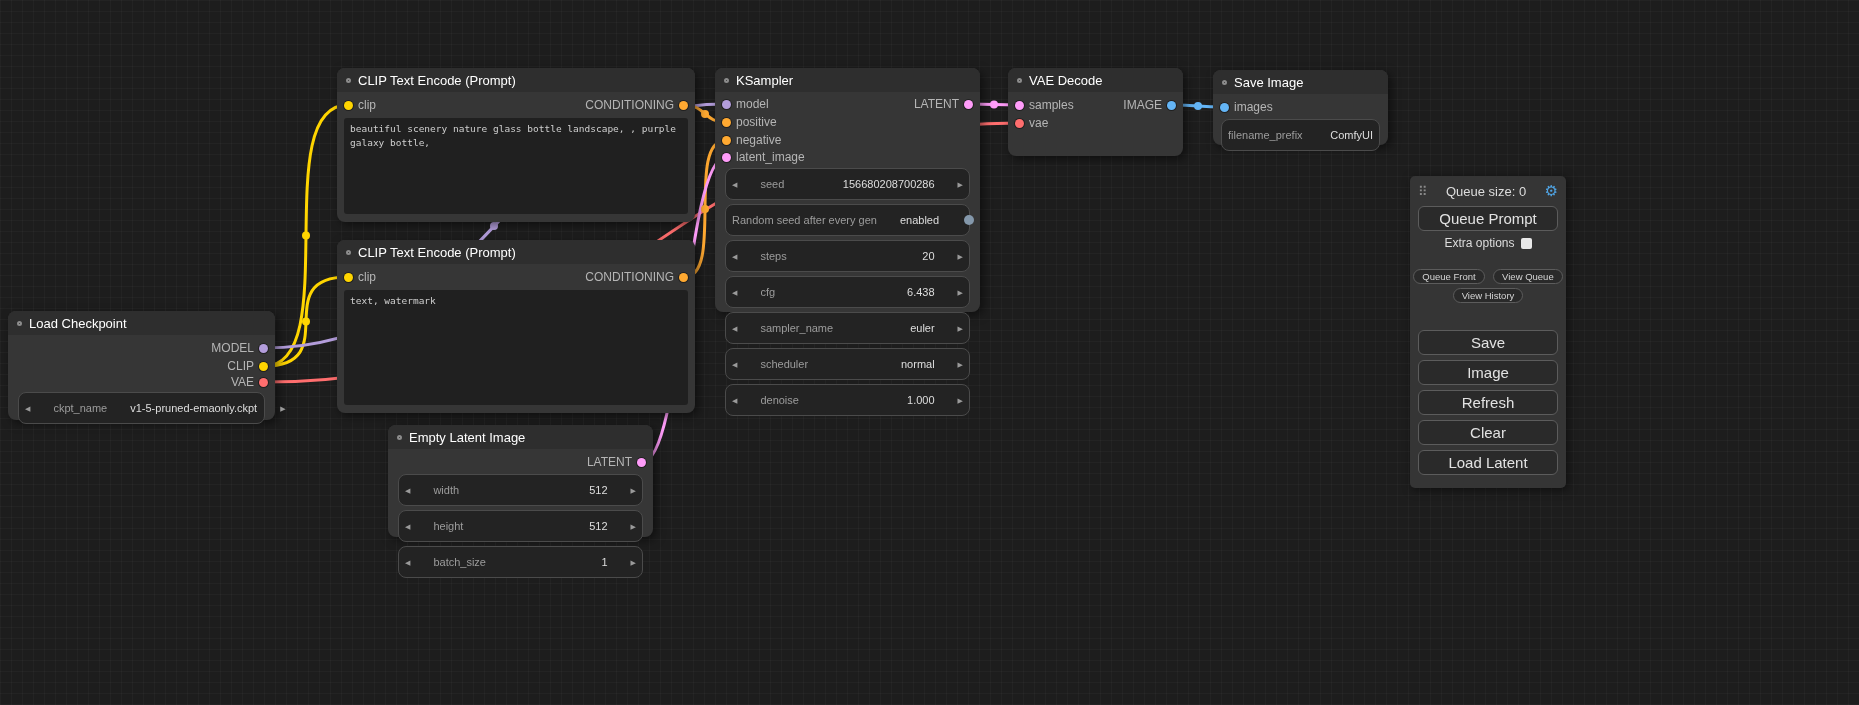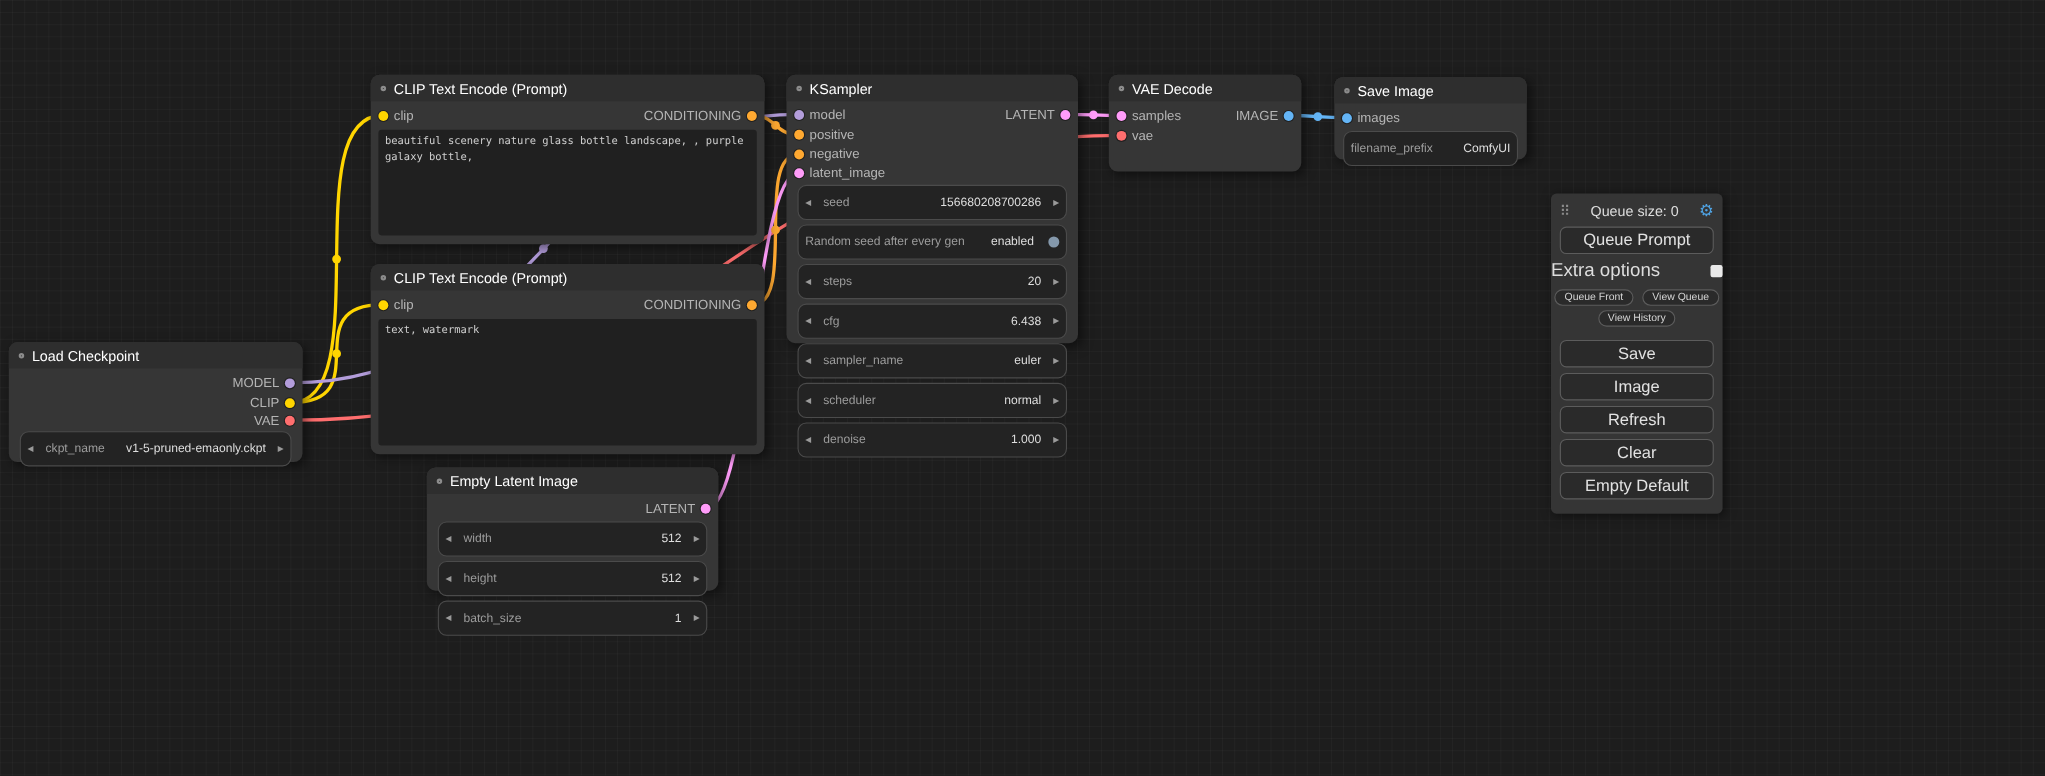--- a/index.html
+++ b/index.html
@@ -23,21 +23,21 @@
           padding:0 9px;color:#ffffff;font-size:13px;white-space:nowrap}
   .tdot{width:5px;height:5px;border-radius:50%;border:2px solid #8c8c8c;flex:none}
 
   .srow{position:absolute;height:16px;display:flex;align-items:center;gap:5px;
         font-size:12px;color:#b5b5b5;white-space:nowrap}
   .srow.in{left:7px}
   .srow.out{right:7px}
   .dot{width:9px;height:9px;border-radius:50%;box-shadow:0 0 0 1px rgba(0,0,0,.4);flex:none}
 
   .widget{height:32px;border-radius:8px;background:#232323;border:1px solid #4b4b4b;
-          display:flex;align-items:center;gap:11px;padding:0 6px;font-size:11px;
+          display:flex;align-items:center;gap:23px;padding:0 6px;font-size:11px;
           color:#9c9c9c;white-space:nowrap;cursor:pointer}
   .widget .wval{margin-left:auto;color:#dedede}
   .warr{font-size:7px;color:#9a9a9a;line-height:1;flex:none}
   .wabs{position:absolute}
   .wstack{position:absolute;display:flex;flex-direction:column;gap:4px}
   .wstack .widget{flex:none}
   .togglecircle{width:10px;height:10px;border-radius:50%;flex:none;margin-left:2px}
 
   .prompt{position:absolute;background:#202020;border:none;outline:none;border-radius:3px;
           color:#cfcfcf;font-family:"DejaVu Sans Mono",monospace;font-size:9.5px;
@@ -45,25 +45,25 @@
 
   .menu{position:absolute;z-index:2;background:#353535;border-radius:5px;
         box-shadow:2px 2px 10px rgba(0,0,0,.5);padding-bottom:8px}
   .mhead{display:flex;align-items:center;padding:6px 8px 2px;color:#ddd;font-size:13px;gap:7px}
   .mdrag{color:#8a8a8a;font-size:13px;cursor:grab}
   .msize{flex:1;text-align:center}
   .mgear{font-size:15px;cursor:pointer}
   .btn{display:block;background:#2a2a2a;border:1px solid #5c5c5c;border-radius:6px;
        color:#e2e2e2;font-family:inherit;cursor:pointer}
   .btn.big{width:140px;margin:4px auto 5px;font-size:15px;padding:3px 0}
-  .btn.gap{margin-top:11px}
+  .btn.gap{margin-top:26px}
   .btn.small{display:inline-block;font-size:9.5px;padding:1px 8px;border-radius:8px;
              margin:1px 2px;color:#d5d5d5}
-  .mextra{display:flex;align-items:center;justify-content:space-between;gap:6px;color:#ddd;
-          font-size:17px;margin:3px 0 4px}
+  .mextra{display:flex;align-items:center;justify-content:center;gap:6px;color:#ddd;
+          font-size:12px;margin:3px 0 16px}
   .chk{width:11px;height:11px;background:#e9e9e9;border-radius:2px;flex:none;cursor:pointer}
   .msmallrow{text-align:center}
 </style>
 </head>
 <body>
 
 <svg class="wires" width="1859" height="705">
   <path class="wire" d="M264.5,366 C344.5,366 267.5,105 347.5,105" stroke="#FFD500"></path>
   <path class="wire" d="M264.5,366 C344.5,366 267.5,277 347.5,277" stroke="#FFD500"></path>
   <path class="wire" d="M264.5,348 C494,348 494,104 725.5,104" stroke="#B39DDB"></path>
@@ -291,14 +291,14 @@
     <button class="btn small">Queue Front</button>
     <button class="btn small">View Queue</button>
   </div>
   <div class="msmallrow">
     <button class="btn small">View History</button>
   </div>
   <button class="btn big gap">Save</button>
   <button class="btn big">Image</button>
   <button class="btn big">Refresh</button>
   <button class="btn big">Clear</button>
-  <button class="btn big">Empty Default</button>
+  <button class="btn big">Load Latent</button>
 </div>
 
 </body></html>

